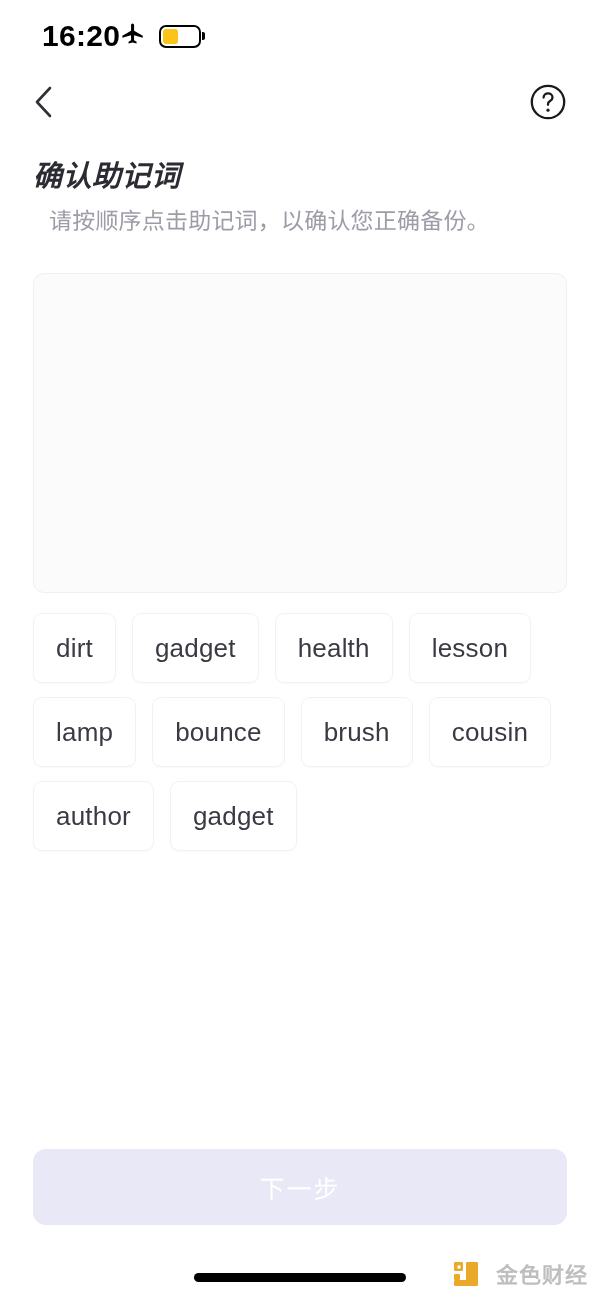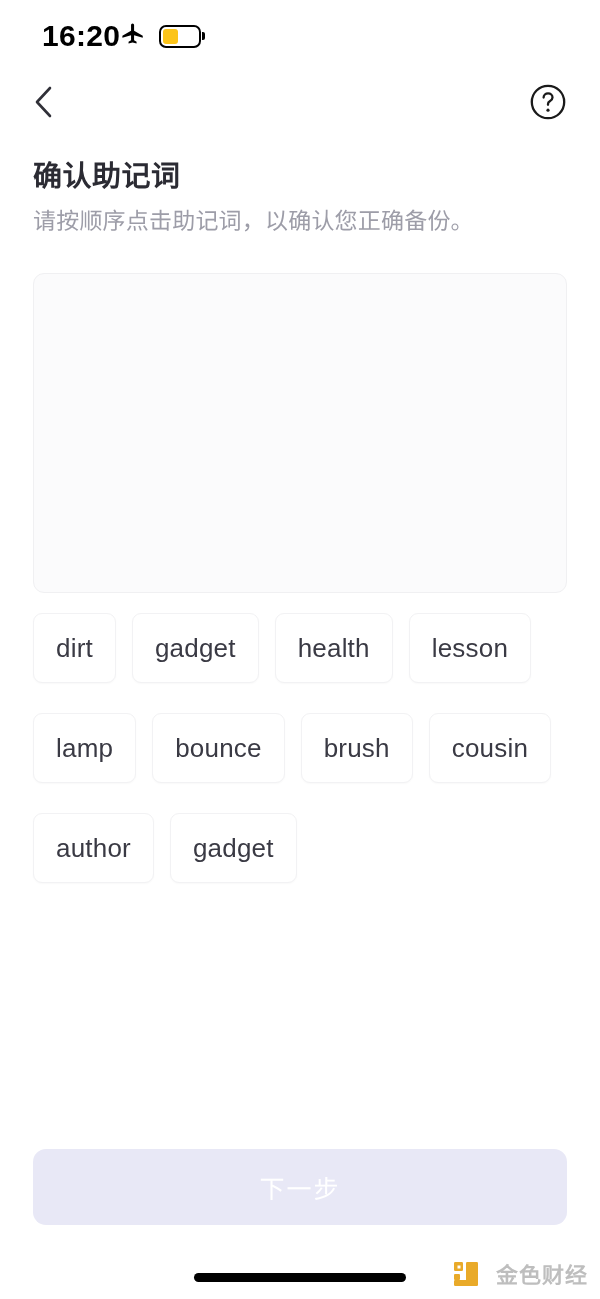--- a/index.html
+++ b/index.html
@@ -114,28 +114,30 @@
   .heading-block {
     padding: 22px 33px 0 33px;
   }
 
   .page-title {
     font-size: 29px;
     font-weight: bold;
     color: #2b2b33;
     line-height: 1.25;
     letter-spacing: 0.5px;
+    font-style: italic;
   }
 
   .page-subtitle {
     margin-top: 12px;
     font-size: 23px;
     color: #9d9da8;
     line-height: 1.35;
     letter-spacing: 0.2px;
+    margin-left: 16px;
   }
 
   
   .answer-box {
     margin: 36px 33px 0 33px;
     height: 320px;
     background: #fbfbfc;
     border: 1px solid #f0f0f2;
     border-radius: 11px;
     display: flex;
@@ -143,21 +145,21 @@
     align-content: flex-start;
     gap: 14px;
     padding: 18px;
   }
 
   
   .word-pool {
     margin: 20px 33px 0 33px;
     display: flex;
     flex-wrap: wrap;
-    gap: 30px 16px;
+    gap: 14px 16px;
     align-content: flex-start;
   }
 
   .chip {
     background: #ffffff;
     border: 1px solid #f2f2f4;
     border-radius: 9px;
     min-height: 70px;
     padding: 0 22px;
     display: flex;

